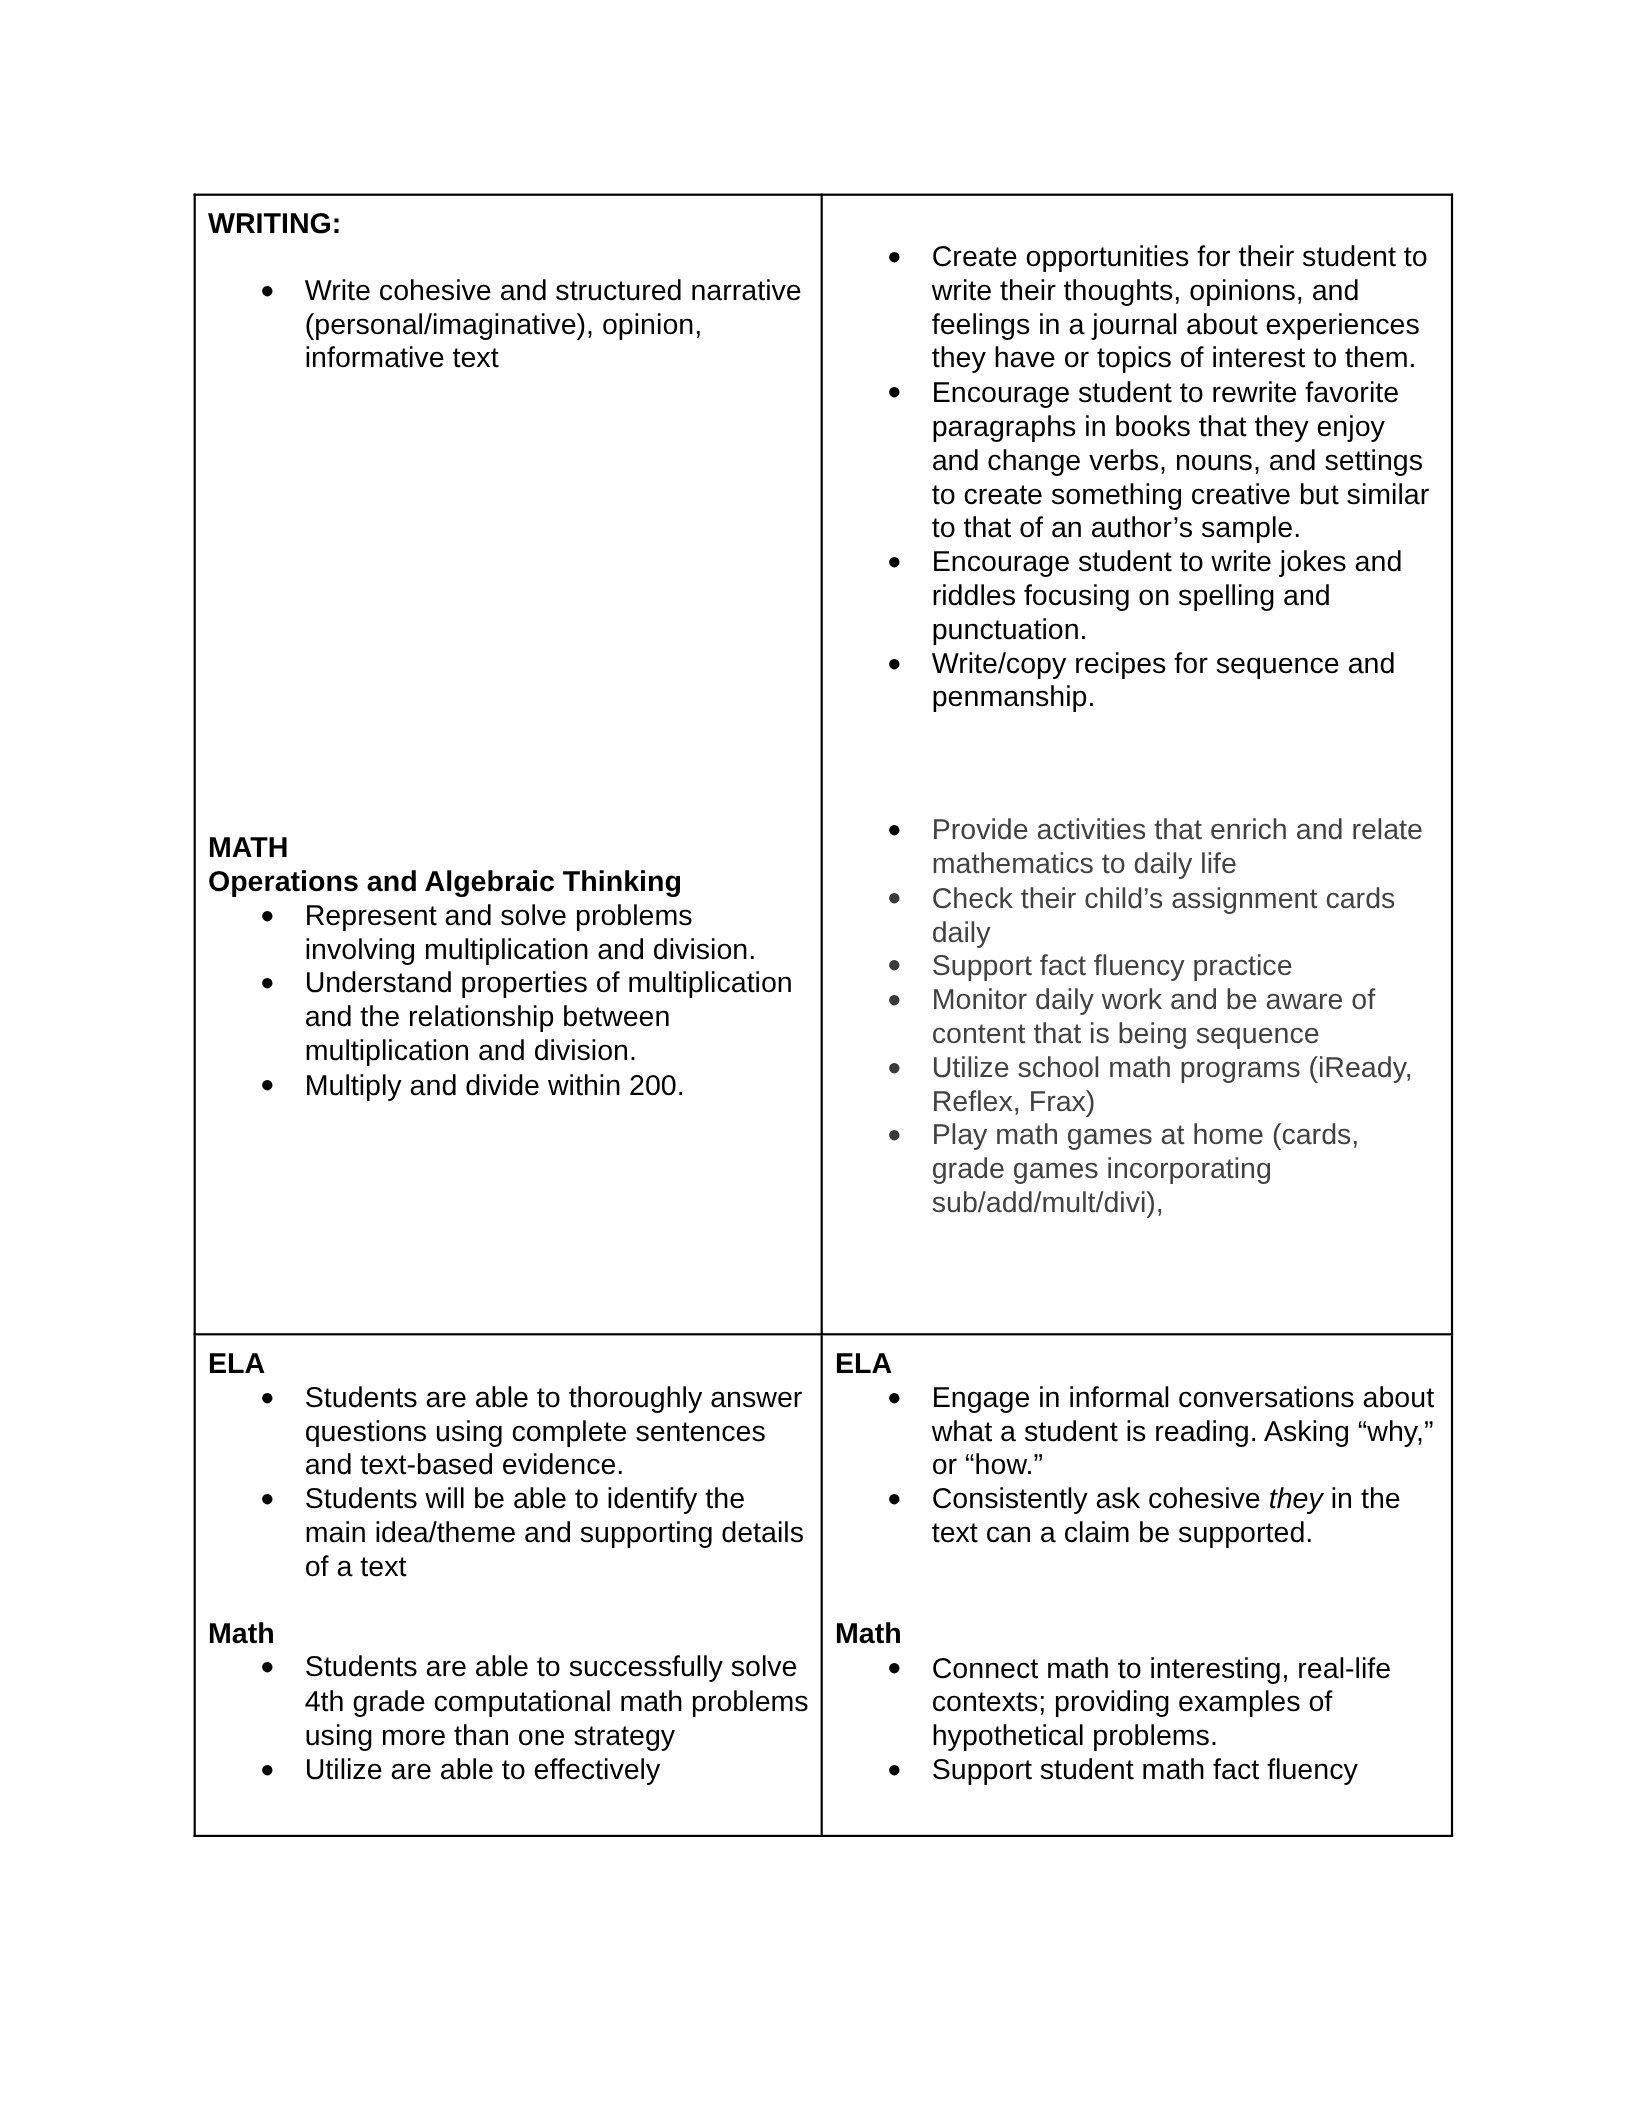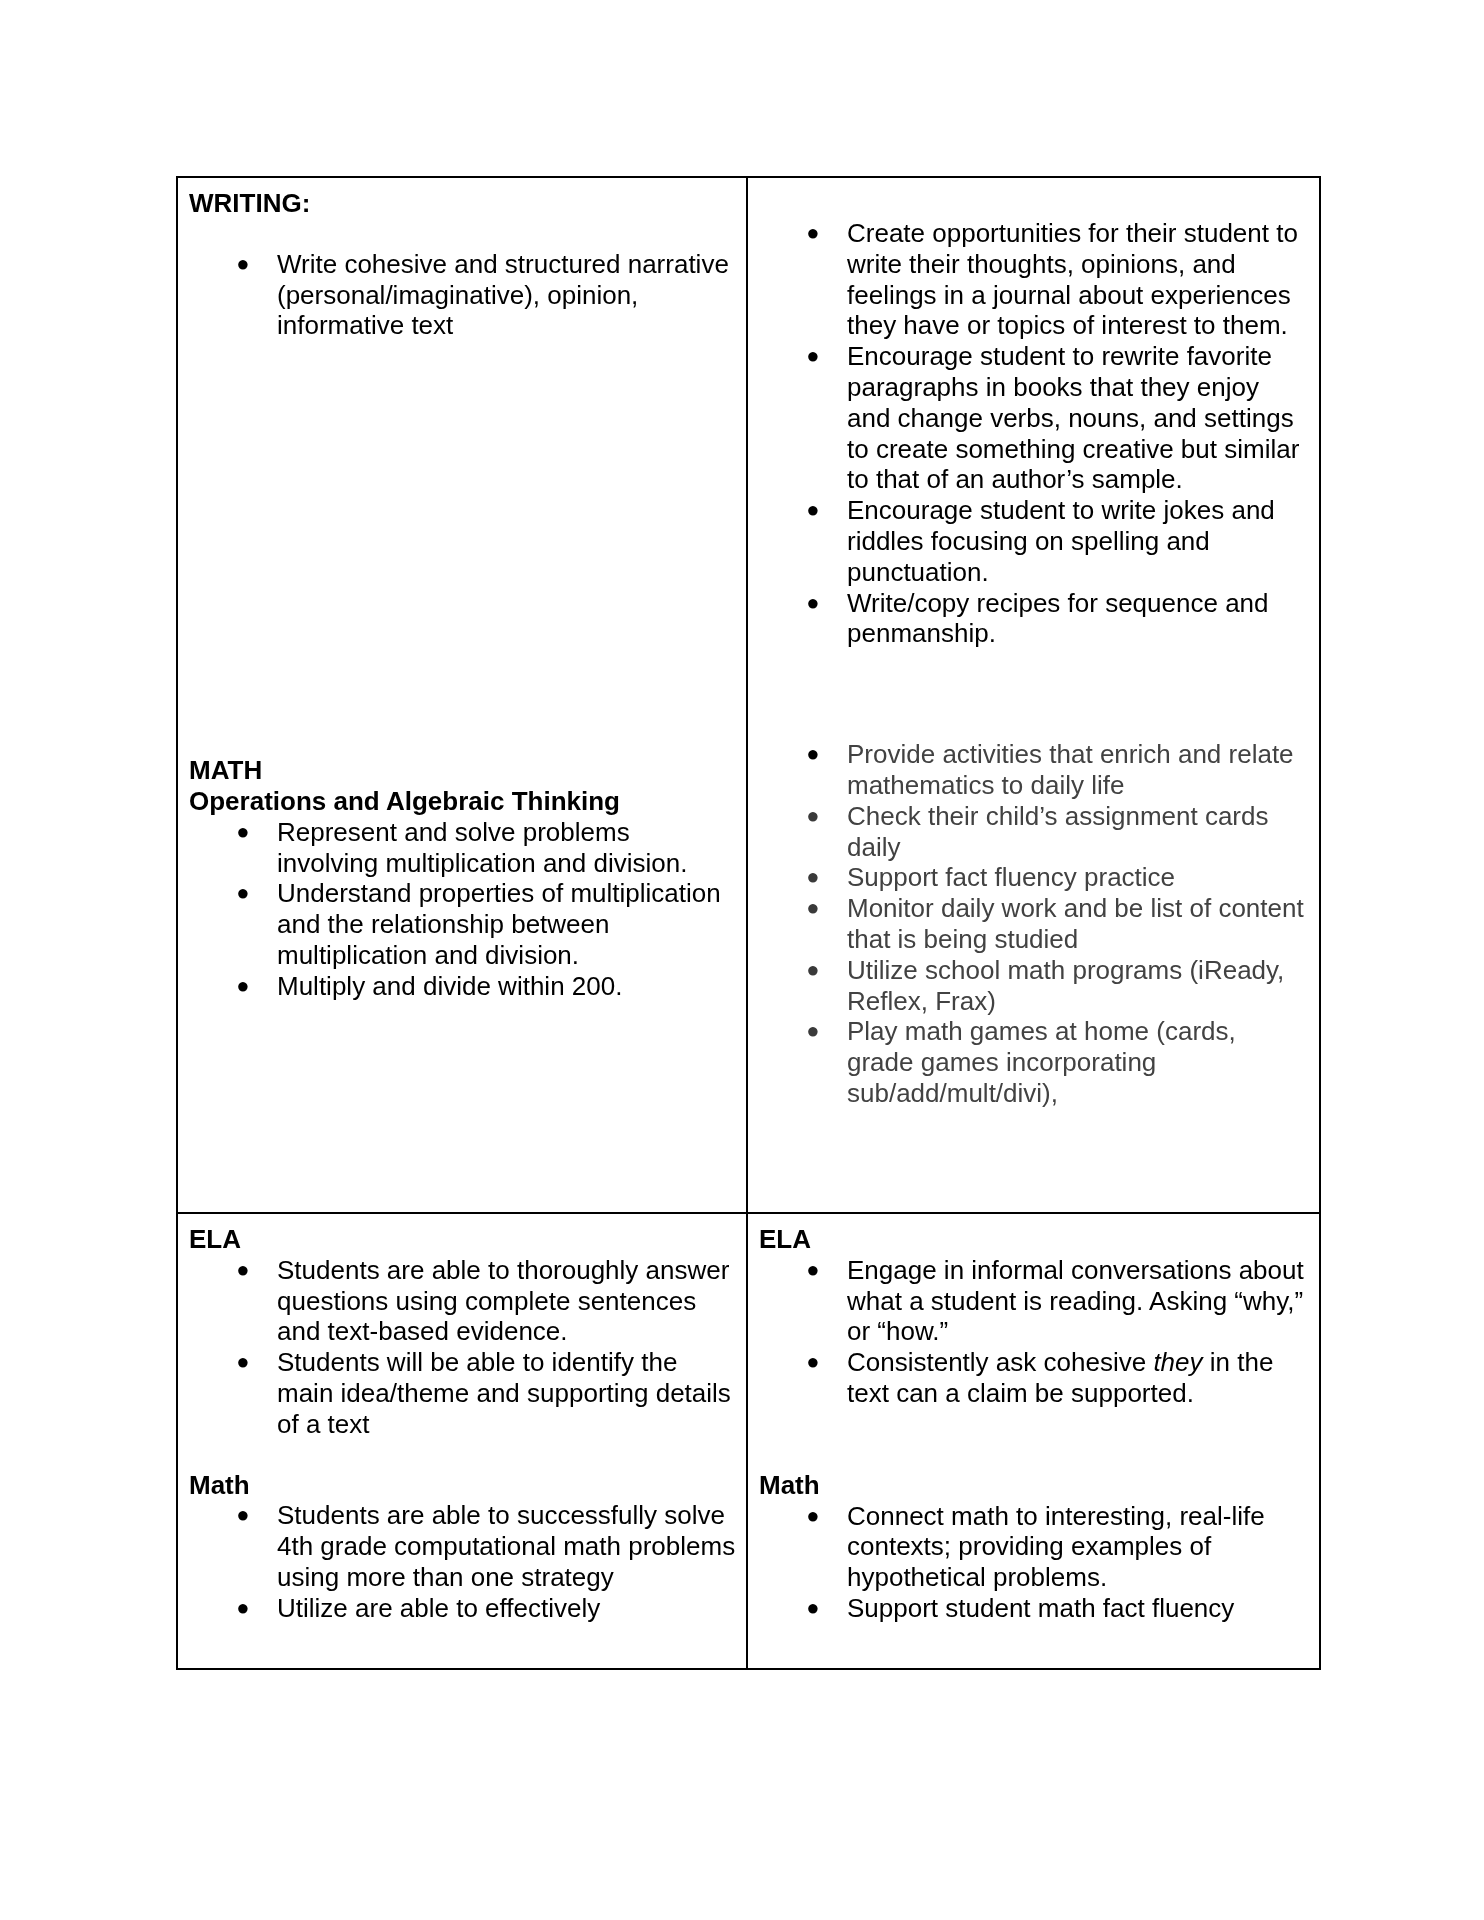--- a/index.html
+++ b/index.html
@@ -108,21 +108,21 @@
           <li><span class="dot">●</span><span>Create opportunities for their student to write their thoughts, opinions, and feelings in a journal about experiences they have or topics of interest to them.</span></li>
           <li><span class="dot">●</span><span>Encourage student to rewrite favorite paragraphs in books that they enjoy and change verbs, nouns, and settings to create something creative but similar to that of an author’s sample.</span></li>
           <li><span class="dot">●</span><span>Encourage student to write jokes and riddles focusing on spelling and punctuation.</span></li>
           <li><span class="dot">●</span><span>Write/copy recipes for sequence and penmanship.</span></li>
         </ul>
         <div class="spacer-right-math"></div>
         <ul class="bullets grey">
           <li><span class="dot">●</span><span>Provide activities that enrich and relate mathematics to daily life</span></li>
           <li><span class="dot">●</span><span>Check their child’s assignment cards daily</span></li>
           <li><span class="dot">●</span><span>Support fact fluency practice</span></li>
-          <li><span class="dot">●</span><span>Monitor daily work and be list of content that is being studied</span></li>
+          <li><span class="dot">●</span><span>Monitor daily work and be aware of content that is being sequence</span></li>
           <li><span class="dot">●</span><span>Utilize school math programs (iReady, Reflex, Frax)</span></li>
           <li><span class="dot">●</span><span>Play math games at home (cards, grade games incorporating sub/add/mult/divi),</span></li>
         </ul>
       </td>
     </tr>
 
 
     <tr class="row-bottom">
       <td>
         <span class="heading">ELA</span>

